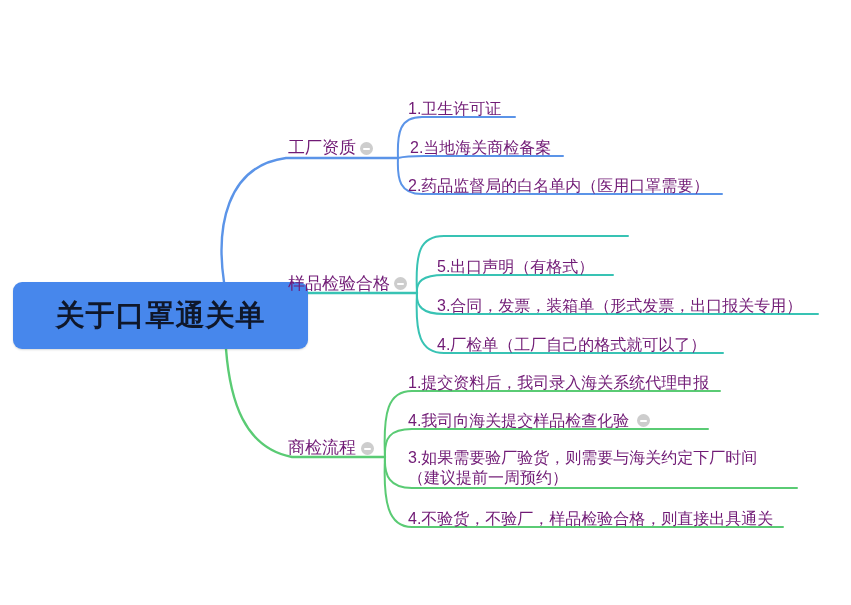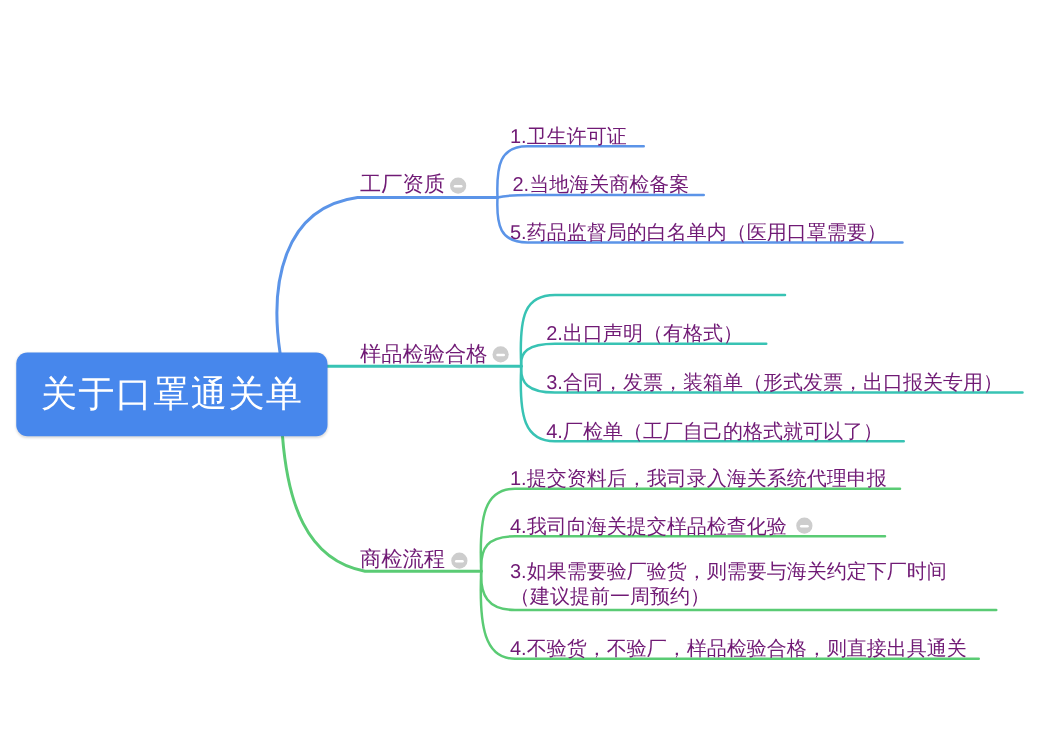--- a/index.html
+++ b/index.html
@@ -6,24 +6,24 @@
   #canvas{
     position:relative;
     width:851px;height:605px;
     background:#ffffff;
     font-family:"Liberation Sans","DejaVu Sans",sans-serif;
     overflow:hidden;
   }
   #edges{position:absolute;left:0;top:0;pointer-events:none;}
   .node{position:absolute;color:#701a75;white-space:nowrap;cursor:default;}
   .root-node{
-    left:13px;top:282px;width:249px;height:67px;
+    left:13px;top:282px;width:295px;height:67px;
     background:#4787ec;border-radius:9px;
     display:flex;align-items:center;justify-content:center;
-    color:#ffffff;font-size:29px;font-weight:normal;letter-spacing:1px;
+    color:#0f172a;font-size:29px;font-weight:bold;letter-spacing:1px;
     box-shadow:0 1px 2px rgba(0,0,0,0.15);
   }
   .branch-label{font-size:17px;}
   .child{font-size:16px;}
   .pre{white-space:pre-line;line-height:20px;}
   .collapse-dot{
     position:absolute;width:13px;height:13px;border-radius:50%;
     background:#cdcdcd;display:flex;align-items:center;justify-content:center;
     cursor:pointer;
   }
@@ -61,27 +61,27 @@
   </svg>
 
   <div class="node root-node">关于口罩通关单</div>
 
   <div class="node branch-label" style="left:288px;top:136px;">工厂资质</div>
   <div class="collapse-dot" style="left:360px;top:142px;">
     <div class="bar"></div>
   </div>
   <div class="node child" style="left:408px;top:99px;">1.卫生许可证</div>
   <div class="node child" style="left:410px;top:138px;">2.当地海关商检备案</div>
-  <div class="node child" style="left:408px;top:176px;">5.药品监督局的白名单内（医用口罩需要）</div>
+  <div class="node child" style="left:408px;top:176px;">2.药品监督局的白名单内（医用口罩需要）</div>
 
   <div class="node branch-label" style="left:288px;top:272px;">样品检验合格</div>
   <div class="collapse-dot" style="left:394px;top:277px;">
     <div class="bar"></div>
   </div>
-  <div class="node child" style="left:437px;top:257px;">2.出口声明（有格式）</div>
+  <div class="node child" style="left:437px;top:257px;">5.出口声明（有格式）</div>
   <div class="node child" style="left:437px;top:296px;">3.合同，发票，装箱单（形式发票，出口报关专用）</div>
   <div class="node child" style="left:437px;top:335px;">4.厂检单（工厂自己的格式就可以了）</div>
 
   <div class="node branch-label" style="left:288px;top:436px;">商检流程</div>
   <div class="collapse-dot" style="left:361px;top:442px;">
     <div class="bar"></div>
   </div>
   <div class="node child" style="left:408px;top:373px;">1.提交资料后，我司录入海关系统代理申报</div>
   <div class="node child" style="left:408px;top:411px;">4.我司向海关提交样品检查化验</div>
   <div class="collapse-dot" style="left:637px;top:414px;">

